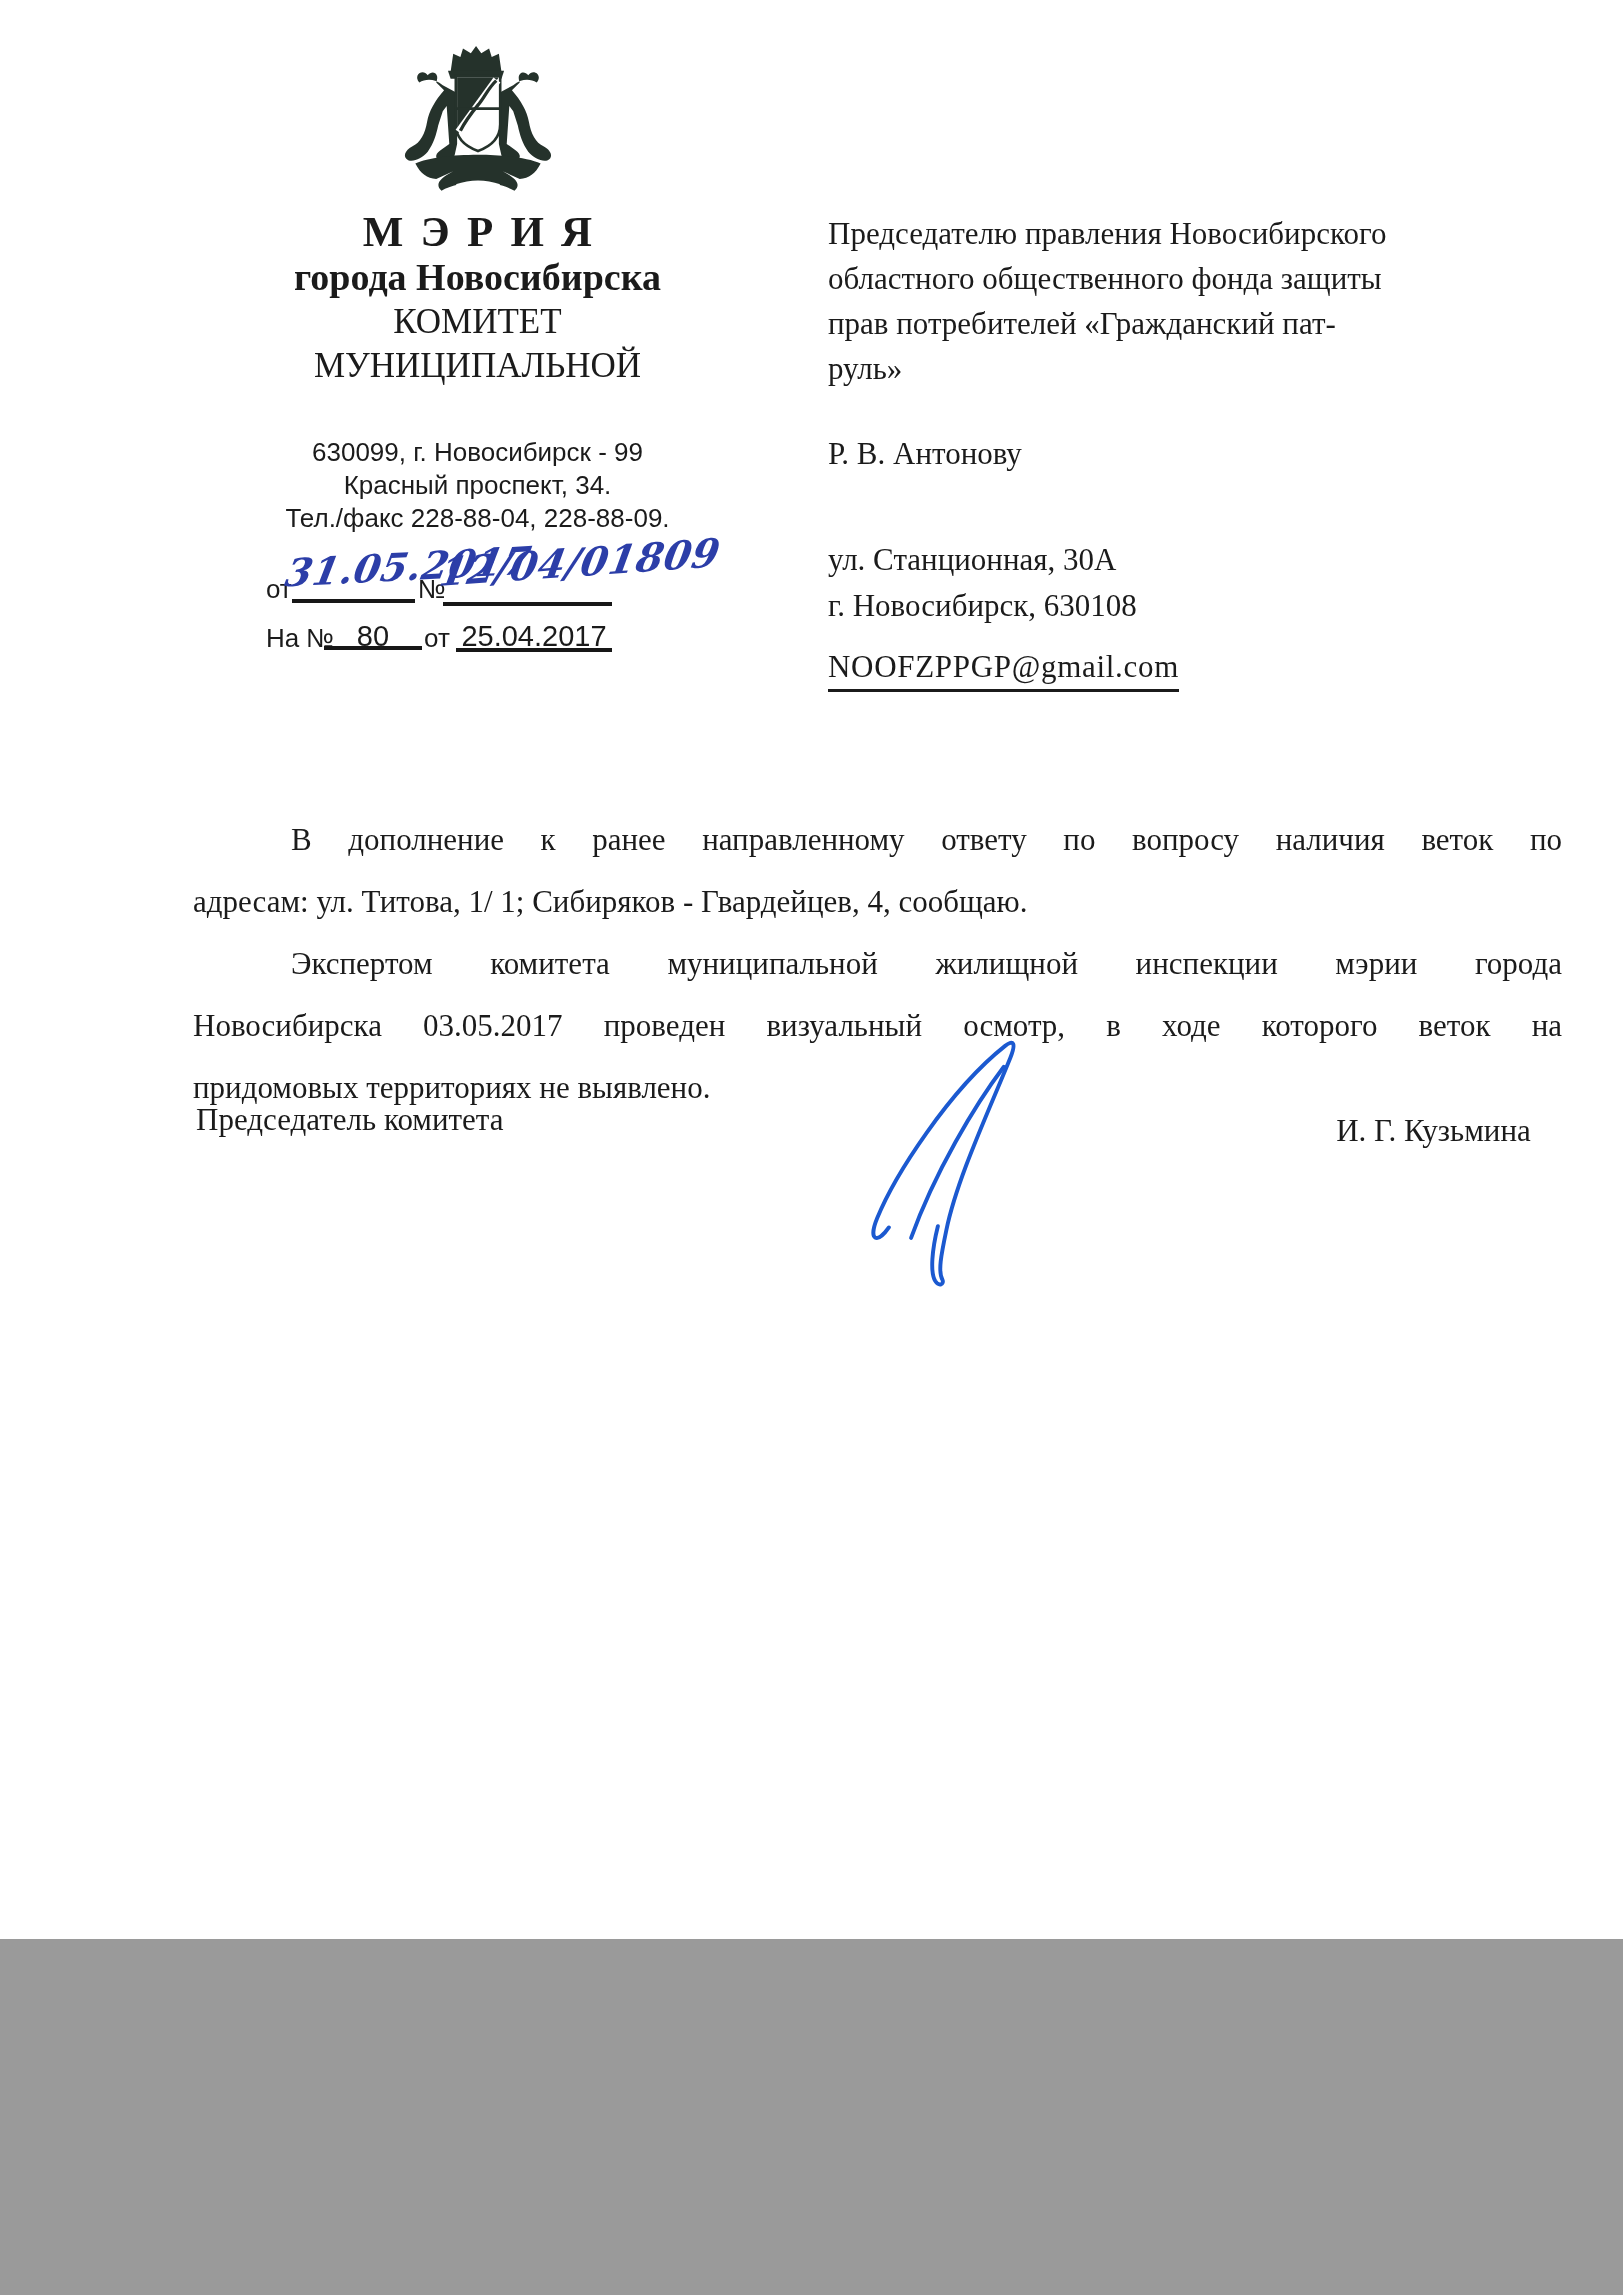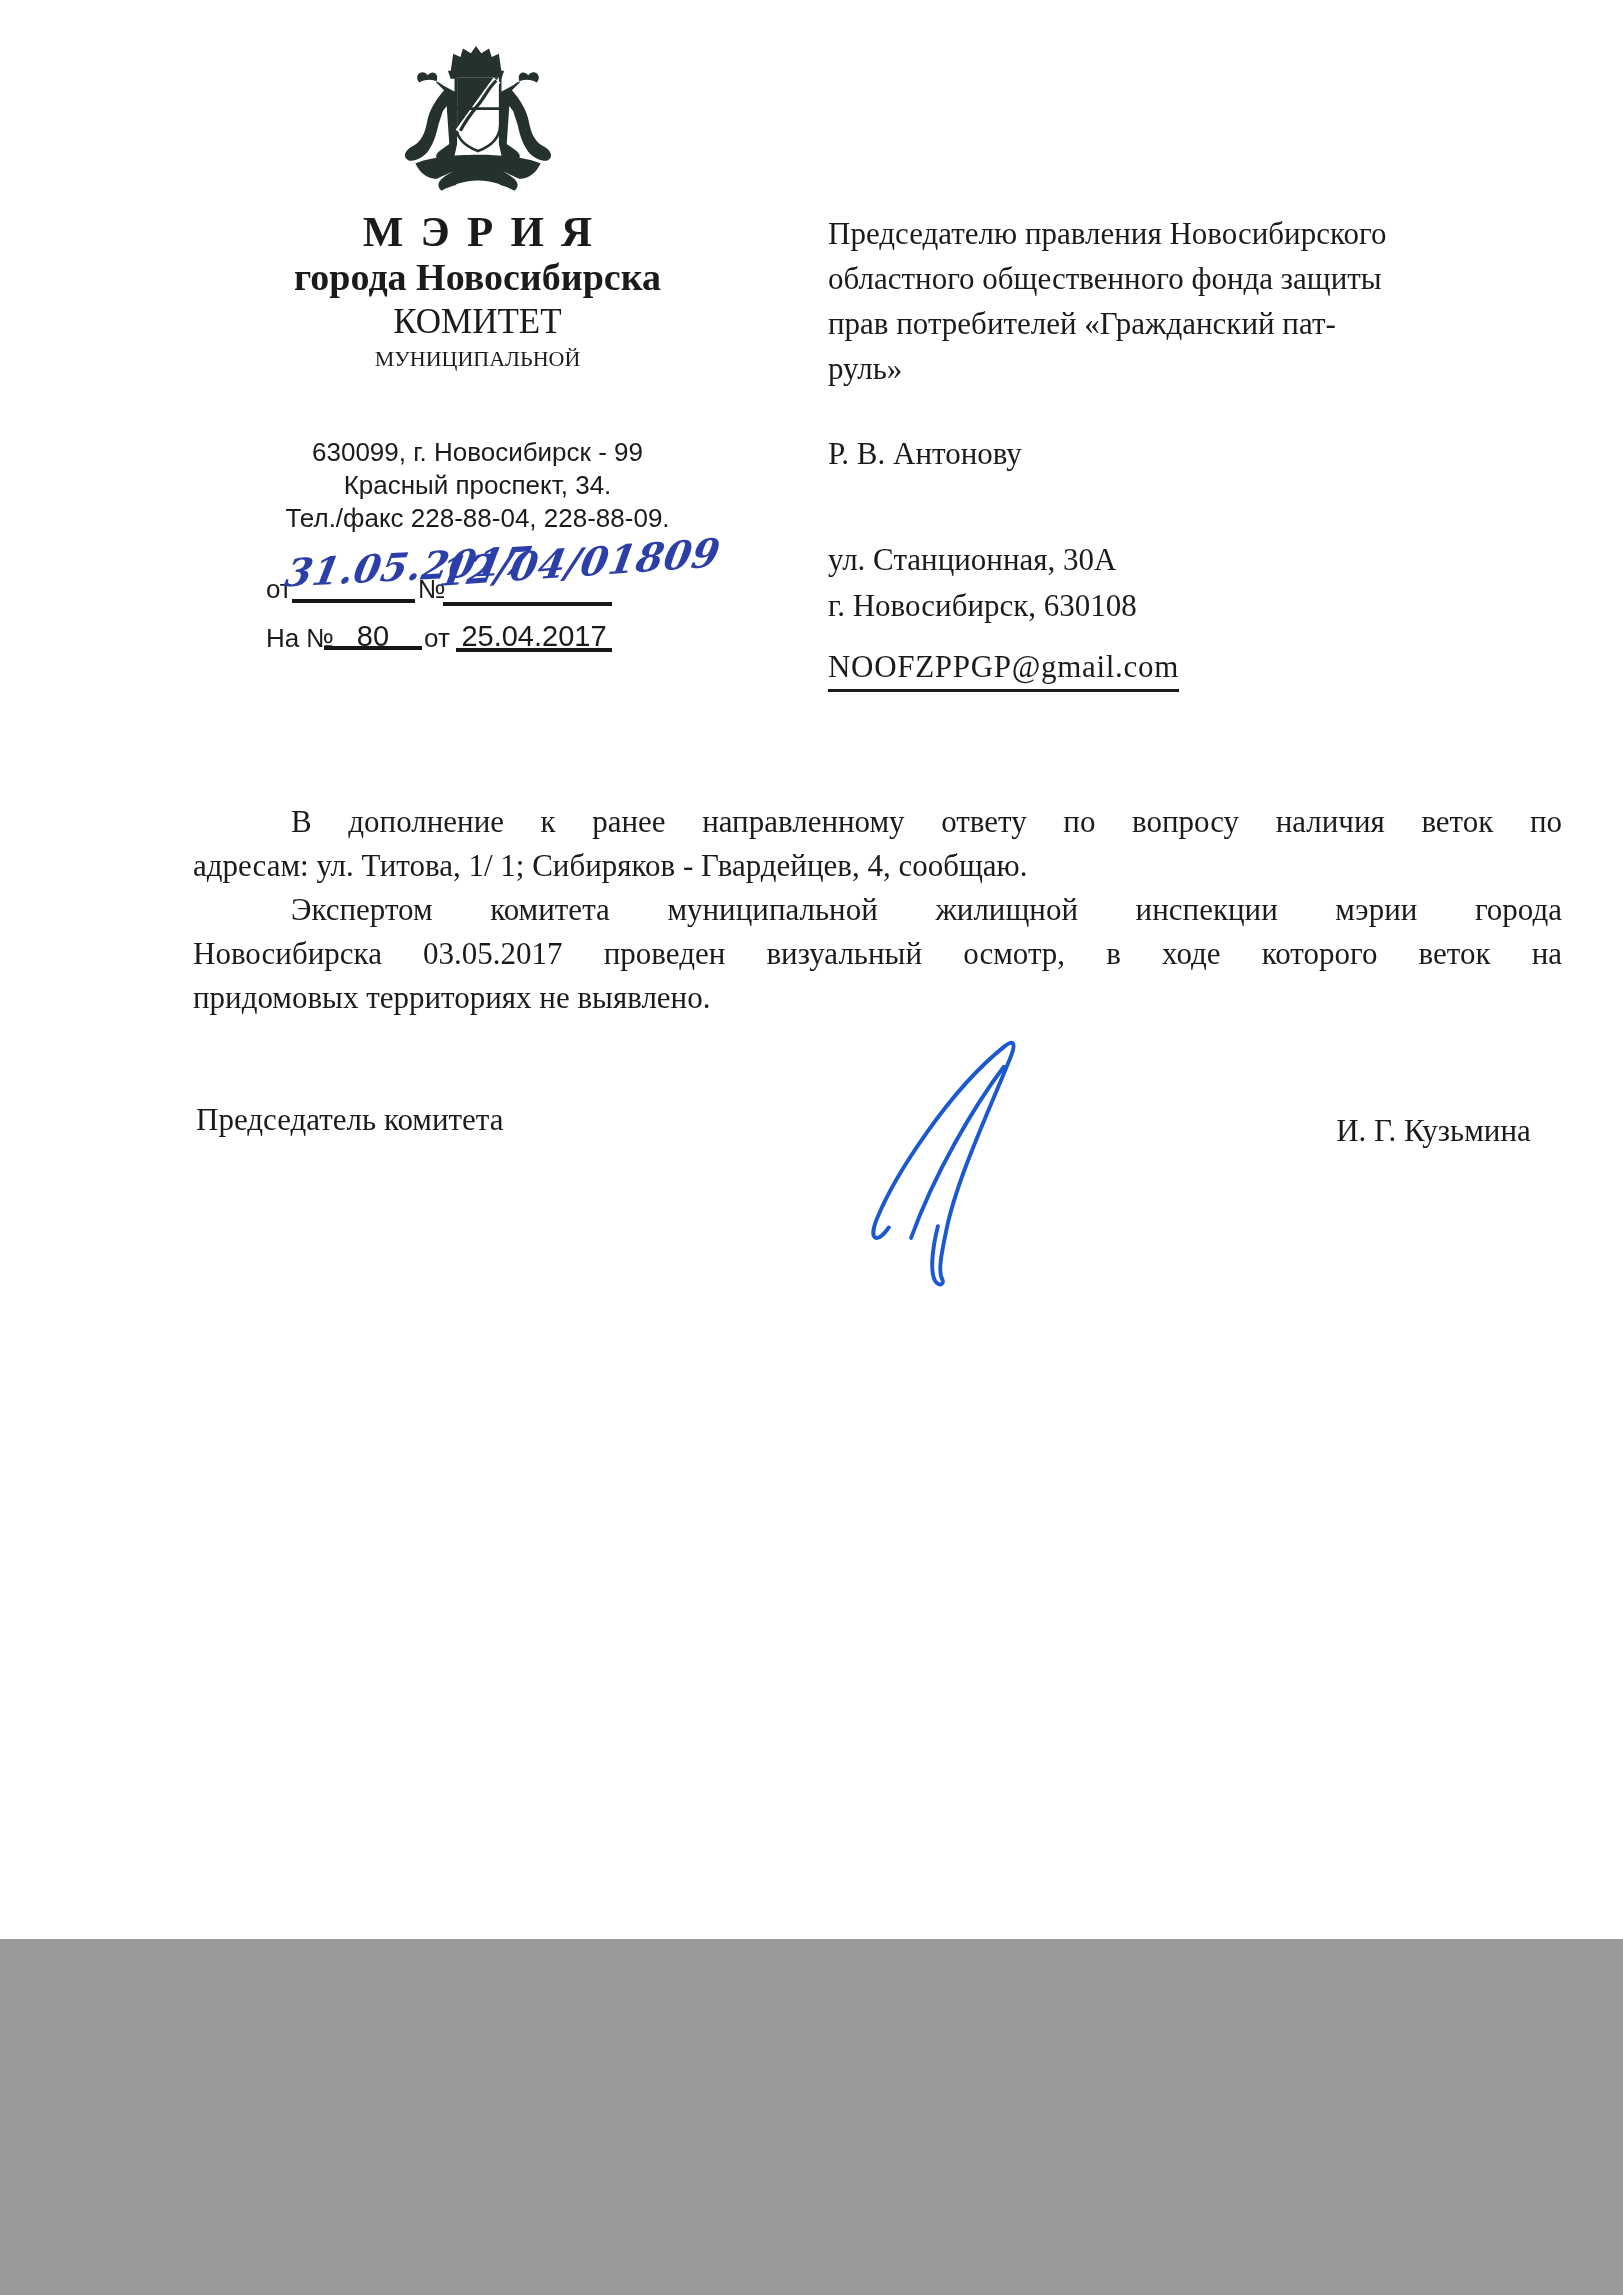--- a/index.html
+++ b/index.html
@@ -11,41 +11,41 @@
     font-family:"Liberation Serif","DejaVu Serif",serif;
     color:#1b1b1b;
   }
   .abs{position:absolute;}
   
   .letterhead{left:183px;top:0;width:589px;height:550px;}
   .lh-line{position:absolute;left:0;width:589px;text-align:center;white-space:nowrap;}
   .org1{top:207px;font-size:43px;font-weight:bold;letter-spacing:0.40em;text-indent:0.40em;}
   .org2{top:255px;font-size:38px;font-weight:bold;}
   .org3{top:302px;font-size:35px;}
-  .org4{top:346px;font-size:22px;}
+  .org4{top:346px;font-size:35px;}
   .org5{top:389px;font-size:35px;}
   .addr{font-family:"Liberation Sans","DejaVu Sans",sans-serif;font-size:26px;}
   .addr1{top:437px;}
   .addr2{top:470px;}
   .addr3{top:503px;}
   
   .refblock{left:262px;top:543px;width:550px;height:131px;font-family:"Liberation Sans","DejaVu Sans",sans-serif;font-size:26px;}
   .ul{position:absolute;background:#171717;height:3.9px;}
   .hw{font-family:"DejaVu Serif","Liberation Serif",serif;font-style:italic;font-weight:bold;color:#2c3ea8;white-space:nowrap;}
   .hw-date{position:absolute;left:23.6px;top:1.3px;font-size:38px;transform:rotate(-3deg) skewX(-14deg);letter-spacing:0.7px;}
   .hw-num{position:absolute;left:178px;top:-3.9px;font-size:39px;transform:rotate(-4deg) skewX(-14deg);letter-spacing:0.7px;}
   .ctr{text-align:center;}
   
   .recipient-org{left:828px;top:211px;width:733px;font-size:31px;line-height:45px;}
   .recipient-name{left:828px;top:436px;width:733px;font-size:31px;}
   .recipient-addr{left:828px;top:537px;width:733px;font-size:31px;line-height:46px;}
   .recipient-email{left:828px;top:649px;font-size:31px;border-bottom:3.3px solid #1b1b1b;padding-bottom:3.9px;letter-spacing:0.7px;}
   
   .bodytext{left:193px;top:800px;width:1369px;font-size:31px;}
-  .bline{line-height:44px;white-space:normal;}
+  .bline{line-height:44px;white-space:normal;margin-top:18px;}
   .just{text-align:justify;text-align-last:justify;}
   .indent{padding-left:98px;}
   
   .sig-title{left:196px;top:1102px;font-size:31px;}
   .sig-name{left:1309px;top:1113px;width:249px;font-size:31px;text-align:center;}
   .sig-svg{left:851px;top:1034px;}
   
   .footer{left:194px;top:2133px;font-size:26px;line-height:34px;}
 </style>
 </head>

